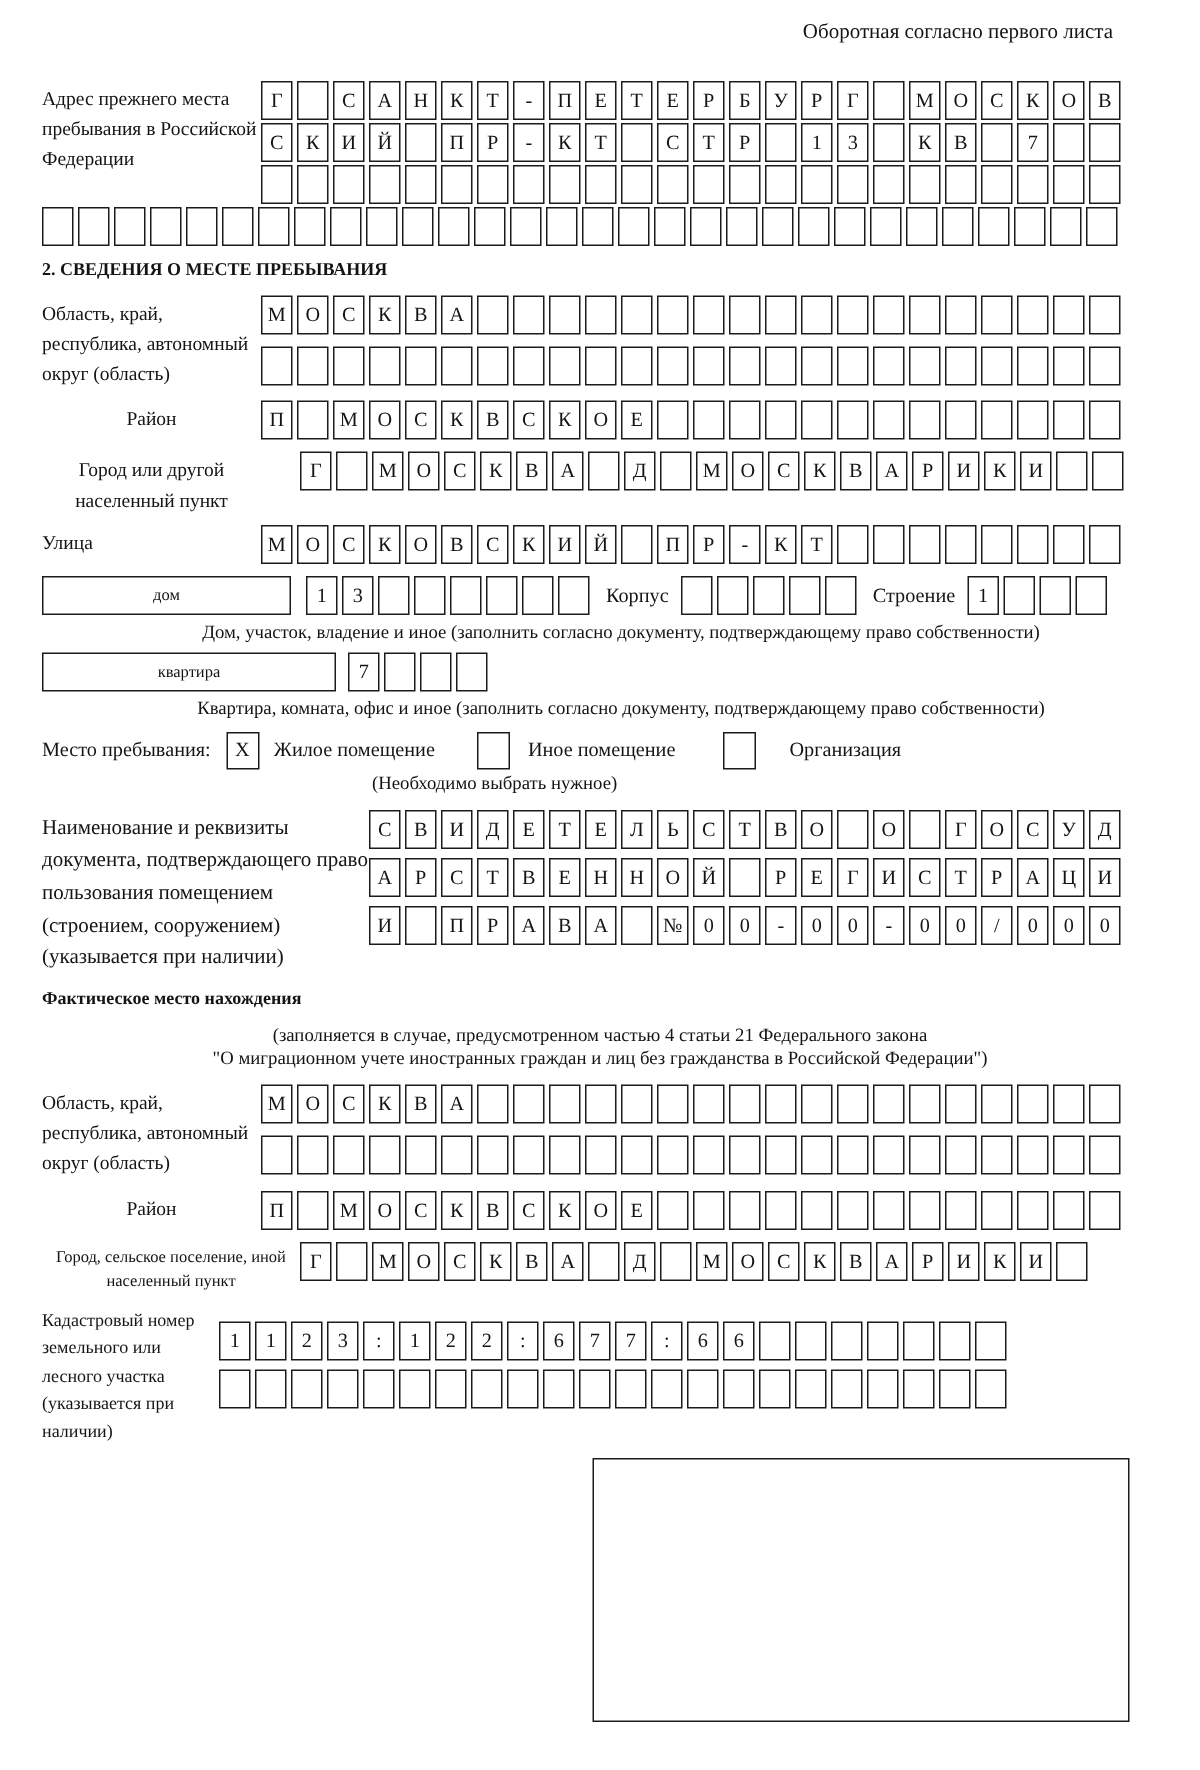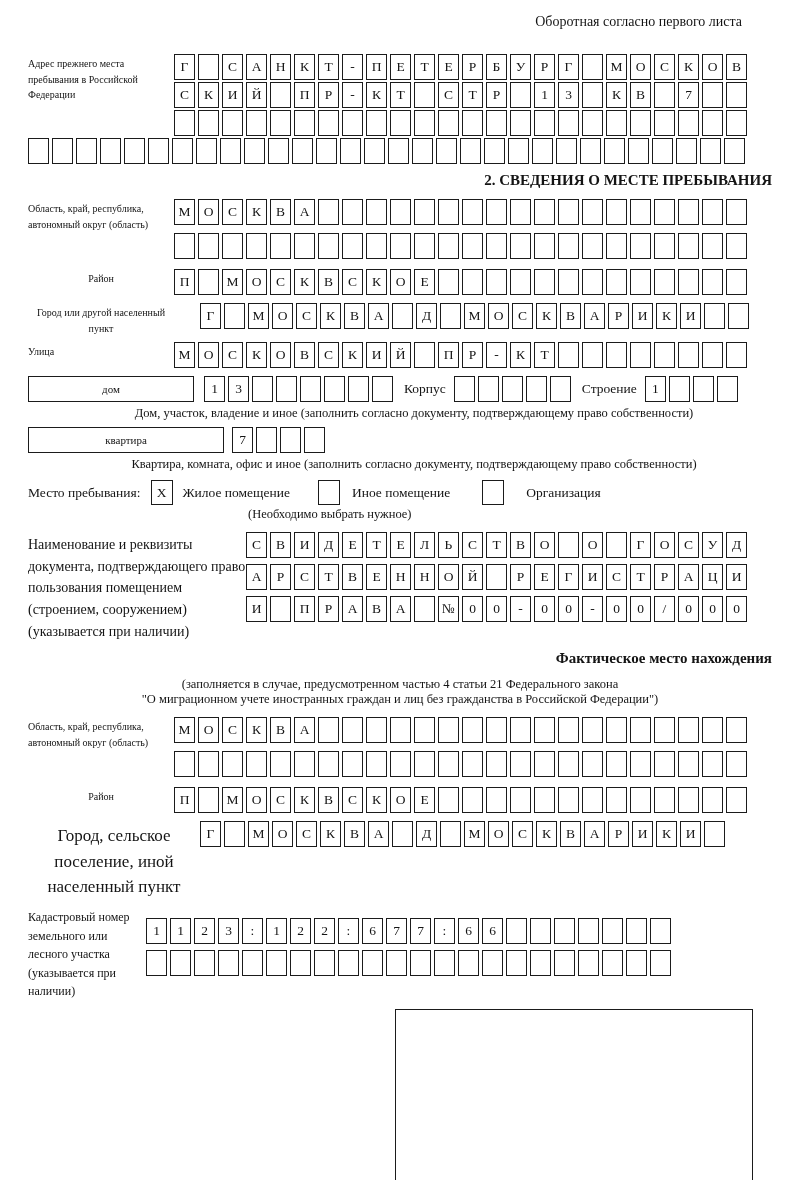--- a/index.html
+++ b/index.html
@@ -1,40 +1,40 @@
 <!DOCTYPE html>
 <html><head>
 <meta charset="utf-8">
 <style>
   html,body{margin:0;padding:0;background:#fff;}
   body{width:800px;height:1180px;overflow:hidden;color:#141414;
        font-family:"Liberation Serif",serif;}
   .page{padding:14px 0 0 28px;width:772px;}
   .title{font-size:14px;text-align:right;padding-right:58px;margin-bottom:24px;}
   .frow{display:flex;align-items:flex-start;}
-  .flabel{width:146px;flex:none;font-size:10px;line-height:1.55;padding-top:2px;}
+  .flabel{width:146px;flex:none;font-size:13px;line-height:1.55;padding-top:2px;}
   .cells{display:flex;margin-bottom:2px;}
   .cell{box-sizing:border-box;width:21px;height:26px;flex:none;
         border:1.6px solid #1b1b1b;margin-right:3px;display:flex;
         align-items:center;justify-content:center;font-size:13.5px;}
   .note{font-size:12.5px;}
   .center{text-align:center;width:744px;}
-  .sec-header{font-size:15px;font-weight:bold;text-align:right;width:744px;
+  .sec-header{font-size:12px;font-weight:bold;text-align:left;width:744px;
               margin:8px 0 10px 0;}
   .indent26{margin-left:26px;}
   .labelbox{box-sizing:border-box;border:1.6px solid #1b1b1b;height:26px;flex:none;
             display:flex;align-items:center;justify-content:center;font-size:11px;}
   .inline-lb{font-size:13.5px;line-height:26px;margin:0 8px;flex:none;}
   .houserow{display:flex;align-items:flex-start;margin:6px 0 2px 0;}
   .cb{box-sizing:border-box;width:22px;height:25px;border:1.6px solid #1b1b1b;flex:none;
       display:flex;align-items:center;justify-content:center;font-size:13.5px;}
   .stayrow{display:flex;align-items:center;margin:8px 0 2px 0;font-size:13.5px;}
   .doc-label{width:218px;flex:none;font-size:14px;line-height:1.55;padding-top:2px;}
   .cad-label{width:118px;flex:none;font-size:12px;line-height:1.55;padding-top:2px;}
-  .city2-label{width:172px;flex:none;font-size:17px;line-height:1.5;padding-top:2px;}
+  .city2-label{width:172px;flex:none;font-size:11px;line-height:1.5;padding-top:2px;}
   .stampbox{box-sizing:border-box;width:358px;height:176px;border:1.8px solid #1b1b1b;
             margin:8px 0 6px 367px;}
   .mb6{margin-bottom:6px;text-align:center;} .mb8{margin-bottom:8px;} .mb10{margin-bottom:10px;}
   .mt8{margin-top:8px;}
 </style>
 </head>
 <body>
 
 <div class="page">
 

